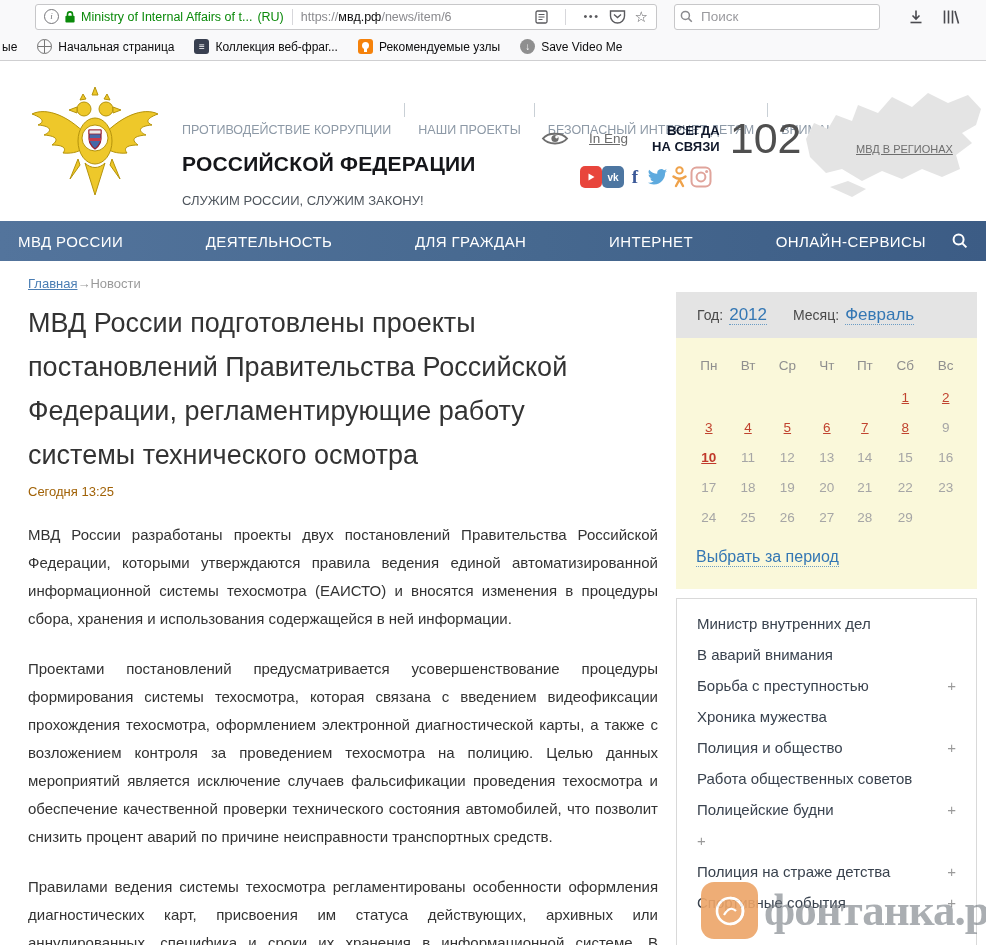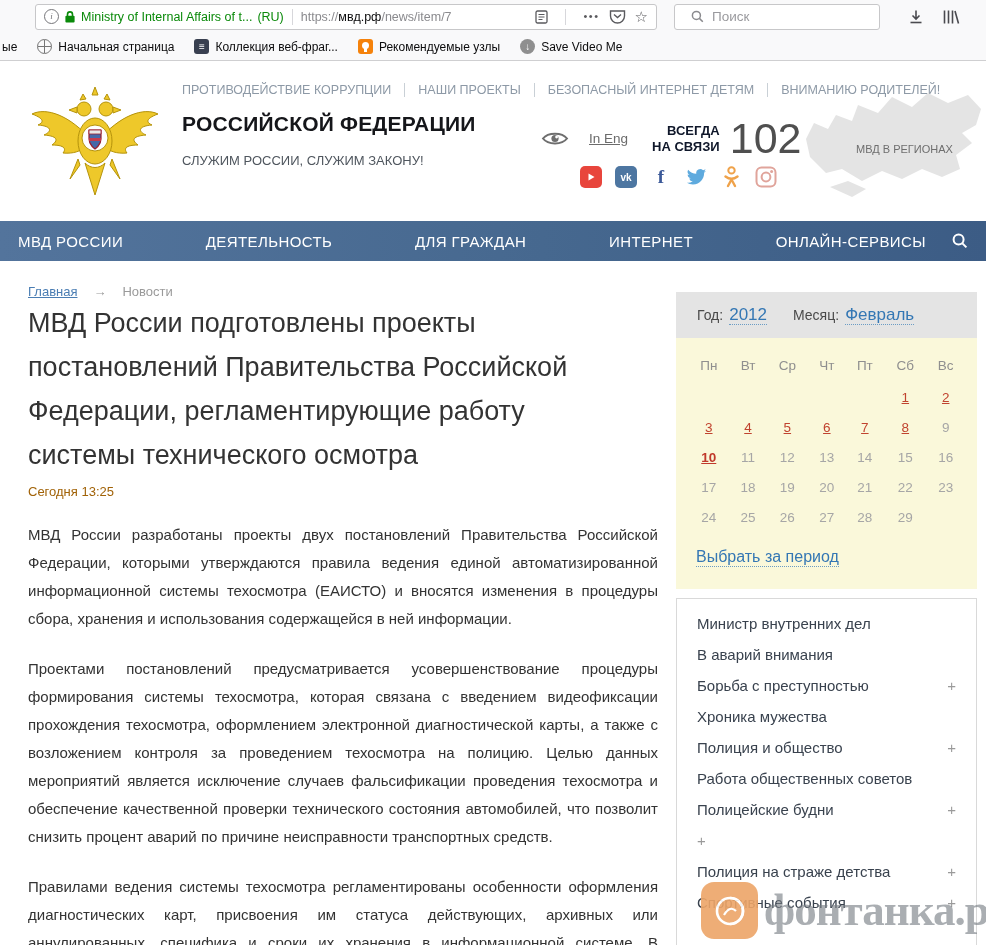--- a/index.html
+++ b/index.html
@@ -14,21 +14,21 @@
   .identity{display:flex;align-items:center;gap:5px;color:#0a8a0a;}
   .info-i{width:13px;height:13px;border:1.3px solid #76767a;border-radius:50%;color:#76767a;
           font-size:9px;line-height:13px;text-align:center;font-style:italic;font-family:"Liberation Serif",serif;flex:none;}
   .vsep{width:1px;height:16px;background:#d7d7db;margin:0 8px;flex:none;}
   .urltext{color:#8a8a8e;}
   .urltext .dom{color:#0c0c0d;}
   .urlicons{margin-left:auto;display:flex;align-items:center;gap:9px;color:#5a5a5e;}
   .dots{font-size:11px;letter-spacing:1.5px;color:#5a5a5e;line-height:1;}
   .star{font-size:15px;color:#5a5a5e;line-height:1;}
   .searchbox{width:206px;height:26px;box-sizing:border-box;background:#fff;border:1px solid #c7c7c9;
-             border-radius:3px;margin-left:17px;display:flex;align-items:center;gap:8px;padding:0 16px;
+             border-radius:3px;margin-left:17px;display:flex;align-items:center;gap:8px;padding:0 5px;
              color:#9a9a9e;font-size:13.5px;}
   .tool-ic{margin-left:0;display:flex;align-items:center;}
   .dl-ic{margin-left:28px;} .lib-ic{margin-left:18px;}
 
   .bookmarksbar{height:27px;display:flex;align-items:center;gap:20px;font-size:12px;color:#0c0c0d;padding-left:2px;}
   .bm{display:flex;align-items:center;gap:6px;cursor:pointer;}
   .bm-ic{width:15px;height:15px;position:relative;flex:none;display:inline-block;}
   .ic-globe{border:1.4px solid #757575;border-radius:50%;box-sizing:border-box;
             background:linear-gradient(#757575,#757575) center/100% 1.2px no-repeat,
                        linear-gradient(#757575,#757575) center/1.2px 100% no-repeat;}
@@ -37,44 +37,44 @@
   .ic-bulb{background:#f5820b;border-radius:3px;}
   .ic-bulb::before{content:"";position:absolute;left:4px;top:2.5px;width:7px;height:7px;border-radius:50%;background:#fff;}
   .ic-bulb::after{content:"";position:absolute;left:6.5px;bottom:2.2px;width:2.4px;height:3.6px;background:#fff;}
   .ic-savevideo{background:#8f8f8f;border-radius:50%;color:#fff;font-size:10px;line-height:15px;text-align:center;}
 
   
   .siteheader{height:160px;background:#fff;position:relative;}
   .emblem{position:absolute;left:28px;top:20px;}
   .head-main{position:absolute;left:182px;top:22px;}
   .toplinks{display:flex;align-items:center;font-size:12.5px;color:#8d99a6;white-space:nowrap;}
-  .tl-link{color:#8d99a6;text-decoration:none;cursor:pointer;}
+  .tl-link{color:#8d99a6;text-decoration:none;cursor:pointer;margin-top:40px;}
   .tl-sep{width:1px;height:14px;background:#c9d0d6;margin:0 13px;}
   .site-title{font-size:21px;font-weight:bold;color:#15161a;line-height:1.33;margin-top:13px;letter-spacing:.2px;}
   .slogan{font-size:13px;color:#4f565e;margin-top:15px;}
   .head-tools{position:absolute;left:541px;top:56px;display:flex;align-items:center;}
   .ineng{font-size:13.5px;color:#6b6b6b;text-decoration:underline;margin-left:20px;cursor:pointer;}
   .always{margin-left:24px;text-align:right;color:#0f172a;font-weight:bold;font-size:13px;line-height:1.2;}
   .phone102{font-size:43px;color:#4f4f4f;margin-left:10px;line-height:1;}
-  .socials{position:absolute;left:580px;top:105px;display:flex;align-items:center;gap:13px;}
+  .socials{position:absolute;left:580px;top:105px;display:flex;align-items:center;}
   .soc{width:22px;height:22px;display:flex;align-items:center;justify-content:center;cursor:pointer;}
   .soc-yt{background:#e8453c;border-radius:5px;}
   .soc-vk{background:#4d76a1;border-radius:5px;color:#fff;font-weight:bold;font-size:10px;}
   .soc-fb{color:#3b5998;font-weight:bold;font-size:19px;font-family:"Liberation Serif",serif;}
   .map-wrap{position:absolute;right:2px;top:16px;width:184px;height:134px;}
-  .map-label{position:absolute;left:56px;top:66px;font-size:11px;color:#6e6e6e;white-space:nowrap;}
+  .map-label{position:absolute;left:56px;top:66px;font-size:11px;color:#6e6e6e;white-space:nowrap;text-decoration:underline;}
 
   
   .nav{height:40px;background:linear-gradient(90deg,#53749c 0%,#46688f 55%,#3c5c85 100%);
        display:flex;align-items:center;padding:0 18px;color:#fff;}
   .nav-items{display:flex;flex:1;justify-content:space-between;align-items:center;margin-right:26px;}
   .nav-item{color:#fff;font-size:15px;letter-spacing:.4px;cursor:pointer;white-space:nowrap;}
 
   
-  .breadcrumb{position:absolute;left:28px;top:284px;font-size:13px;color:#9a9a9a;display:flex;gap:16px;align-items:center;}
+  .breadcrumb{position:absolute;left:28px;top:276px;font-size:13px;color:#9a9a9a;display:flex;gap:0;align-items:center;}
   .bc-home{color:#4a7db3;text-decoration:underline;cursor:pointer;}
 
   
   .article{position:absolute;left:28px;top:301px;width:630px;}
   .article h1{margin:0;font-size:27px;font-weight:400;color:#333;line-height:44px;white-space:pre-line;}
   .art-date{font-size:13px;color:#a16207;margin-top:7px;}
   .art-body p{margin:22px 0 0 0;font-size:15px;line-height:28px;color:#333;text-align:justify;}
 
   
   .calendar{position:absolute;left:676px;top:292px;width:301px;}
@@ -115,21 +115,21 @@
       <span class="identity">
         <span class="info-i">i</span>
         <svg width="12" height="14" viewBox="0 0 12 14">
           <path d="M3.5 6V4.4a2.5 2.5 0 0 1 5 0V6" stroke="#0a8a0a" stroke-width="1.6" fill="none"></path>
           <rect x="1.4" y="5.8" width="9.2" height="6.6" rx="1" fill="#0a8a0a"></rect>
         </svg>
         <span>Ministry of Internal Affairs of t...</span>
         <span>(RU)</span>
       </span>
       <span class="vsep"></span>
-      <span class="urltext"><span>https://</span><span class="dom">мвд.рф</span><span>/news/item/7</span></span>
+      <span class="urltext"><span>https://</span><span class="dom">мвд.рф</span><span>/news/item/6</span></span>
       <span class="urlicons">
         <svg width="13" height="14" viewBox="0 0 13 14">
           <rect x="1" y="1" width="11" height="12" rx="1.5" fill="none" stroke="#5a5a5e" stroke-width="1.3"></rect>
           <path d="M3.5 4.5h6M3.5 7h6M3.5 9.5h4" stroke="#5a5a5e" stroke-width="1.2"></path>
         </svg>
         <span class="vsep"></span>
         <span class="dots">•••</span>
         <svg width="17" height="15" viewBox="0 0 17 15">
           <path d="M1.5 2h14v5a7 7 0 0 1-14 0z" fill="none" stroke="#5a5a5e" stroke-width="1.4"></path>
           <path d="M5 5.5l3.5 3 3.5-3" fill="none" stroke="#5a5a5e" stroke-width="1.4"></path>

